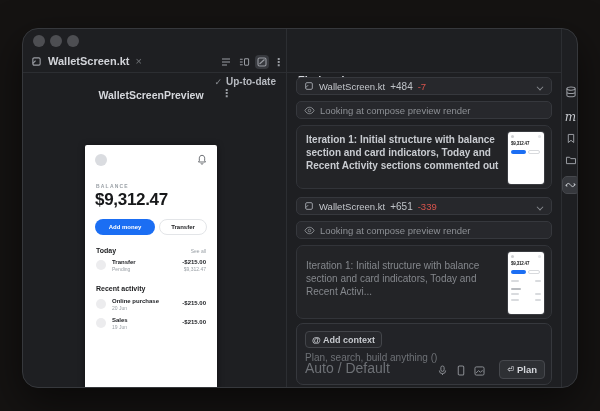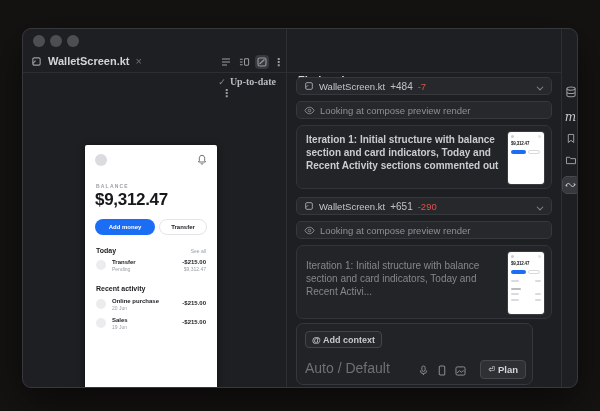--- a/index.html
+++ b/index.html
@@ -5,32 +5,32 @@
   html,body{margin:0;padding:0;}
   body{
     width:600px;height:411px;position:relative;overflow:hidden;
     background:#151312;
     font-family:"Liberation Sans","DejaVu Sans",sans-serif;
     -webkit-font-smoothing:antialiased;
   }
   .abs{position:absolute;}
   .win{
     position:absolute;left:22px;top:28px;width:556px;height:360px;
-    background:#1e1f22;border:1px solid #36383c;border-radius:9px;
+    background:#1e1f22;border:1px solid #36383c;border-radius:16px;
     box-shadow:0 14px 40px rgba(0,0,0,.55);
     box-sizing:border-box;overflow:hidden;
   }
   .dot{width:12px;height:12px;border-radius:50%;background:#4d4e52;position:absolute;top:6px;}
   .tabbar{position:absolute;left:0;top:22px;width:263px;height:22px;border-bottom:1px solid #2c2e32;box-sizing:border-box;}
   .tabtitle{font-size:11px;font-weight:700;color:#d2d4d9;}
   .closex{font-size:11px;color:#6e7176;}
   .ticon{width:14px;height:14px;display:flex;align-items:center;justify-content:center;color:#9a9da3;}
   .ticon.sel{background:#37393e;border-radius:4px;}
   .kebab{color:#9a9da3;font-size:11px;font-weight:700;letter-spacing:0;}
-  .uptodate{font-size:10px;font-weight:600;color:#b7bac0;font-family:Liberation Serif, serif;}
+  .uptodate{font-size:10px;font-weight:600;color:#b7bac0;}
   .prevlabel{font-size:10.5px;font-weight:700;color:#d6d8dd;}
   .phone{position:absolute;left:62px;top:72px;width:132px;height:268px;background:#ffffff;border-radius:2px;box-shadow:0 1px 6px rgba(0,0,0,.5);}
   .ph-balance-label{font-size:5px;letter-spacing:1.2px;color:#9aa0a6;font-weight:700;}
   .ph-balance{font-size:17px;font-weight:800;color:#17181a;letter-spacing:-0.3px;}
   .pill{height:16px;border-radius:9px;display:flex;align-items:center;justify-content:center;font-size:6px;font-weight:700;box-sizing:border-box;}
   .pill.blue{background:#1b6ef3;color:#fff;}
   .pill.ghost{background:#fff;border:1px solid #e3e5e8;color:#202124;}
   .ph-h{font-size:7px;font-weight:800;color:#1b1c1e;}
   .ph-link{font-size:5px;color:#9aa0a6;}
   .ph-row-name{font-size:6px;font-weight:700;color:#212327;}
@@ -49,21 +49,21 @@
   .chev{width:8px;height:8px;margin-left:auto;position:relative;}
   .chev::before{content:"";position:absolute;left:1px;top:2px;width:5px;height:5px;border-right:1.4px solid #8d9095;border-bottom:1.4px solid #8d9095;transform:rotate(45deg) scale(.8);}
   .msg{position:absolute;left:9px;width:256px;border:1px solid #323439;background:#232427;border-radius:7px;padding:7px 9px;box-sizing:border-box;}
   .msg .mtext{font-size:10px;line-height:1.32;color:#c9ccd1;font-weight:600;width:196px;}
   .msg .mtext2{font-size:10px;line-height:1.3;color:#84878c;width:200px;margin-top:6px;}
   .thumb{position:absolute;background:#fff;border-radius:3px;box-shadow:0 0 0 1px #3a3c41;}
   .th-dot{position:absolute;width:3px;height:3px;border-radius:50%;background:#cfd1d4;}
   .th-bal{position:absolute;font-size:4.5px;font-weight:800;color:#1a1b1d;letter-spacing:-0.2px;}
   .th-pill{position:absolute;height:4px;border-radius:2px;}
   .th-line{position:absolute;height:2px;border-radius:1px;background:#d9dbde;}
-  .inputbox{position:absolute;left:9px;width:237px;height:62px;border:1px solid #36383d;background:#222327;border-radius:7px;box-sizing:border-box;}
+  .inputbox{position:absolute;left:9px;width:256px;height:62px;border:1px solid #36383d;background:#222327;border-radius:7px;box-sizing:border-box;}
   .ctxchip{position:absolute;left:8px;top:7px;height:15px;border:1px solid #43454a;border-radius:4px;display:flex;align-items:center;padding:0 6px;font-size:9px;font-weight:600;color:#c6c9ce;background:#27282c;}
   .plan-input{position:absolute;left:8px;top:27px;width:180px;height:13px;background:transparent;border:none;outline:none;font-size:10px;color:#cfd2d7;font-family:"Liberation Sans","DejaVu Sans",sans-serif;padding:0;}
   .plan-input::placeholder{color:#6e7176;}
   .mode{position:absolute;left:8px;bottom:8px;font-size:14px;color:#6e7176;}
   .sendbtn{position:absolute;right:6px;bottom:5px;height:17px;border:1px solid #46484d;background:#2e3034;border-radius:4px;display:flex;align-items:center;padding:0 7px;gap:3px;font-size:9.5px;font-weight:600;color:#d3d5da;}
   .inicon{position:absolute;bottom:8px;color:#8a8d92;display:flex;}
   .strip{position:absolute;left:538px;top:0;width:18px;height:360px;border-left:1px solid #2c2e32;box-sizing:border-box;}
   .stricon{position:absolute;left:50%;transform:translateX(-50%);color:#9a9da3;display:flex;align-items:center;justify-content:center;}
   .stricon.sel{background:#36383d;border:1px solid #46484d;border-radius:5px;width:16px;height:16px;color:#cfd2d7;}
   .mglyph{font-family:"DejaVu Serif","Liberation Serif",serif;font-style:italic;font-size:12px;color:#c8cbd0;}
@@ -111,20 +111,23 @@
       </span>
       <span class="kebab">⋮</span>
     </div>
   </div>
 
   <div class="abs" style="left:0;top:44px;width:263px;height:316px;">
     <div class="abs" style="right:10px;top:3px;display:flex;align-items:center;gap:4px;">
       <span style="color:#8a8d92;font-size:9px;">✓</span>
       <span class="uptodate">Up-to-date</span>
     </div>
+    <div class="abs" style="left:62px;top:16px;width:132px;display:flex;align-items:center;justify-content:center;">
+      <span class="prevlabel">WalletScreenPreview</span>
+    </div>
     <span class="kebab abs" style="left:198px;top:14px;">⋮</span>
 
     <div class="phone">
       <div class="ph-circ abs" style="left:10px;top:9px;width:12px;height:12px;background:#dadce0;"></div>
       <span class="abs" style="right:10px;top:9px;color:#5f6368;">
         <svg width="10" height="11" viewBox="0 0 12 13" fill="none" stroke="currentColor" stroke-width="1.1">
           <path d="M6 1.5 C3.8 1.5 2.8 3.2 2.8 5 L2.8 8 L1.8 9.5 L10.2 9.5 L9.2 8 L9.2 5 C9.2 3.2 8.2 1.5 6 1.5Z"></path>
             <path d="M4.8 11 a1.2 1.2 0 0 0 2.4 0"></path>
         </svg>
       </span>
@@ -204,21 +207,21 @@
 
     <div class="chip" style="top:168px;">
       <span style="color:#9a9da3;">
         <svg width="10" height="10" viewBox="0 0 12 12" fill="none" stroke="currentColor" stroke-width="1.2">
             <rect x="2" y="2" width="8" height="8" rx="1.5"></rect>
             <path d="M2 8 L5 5"></path>
           </svg>
       </span>
       <span class="fname">WalletScreen.kt</span>
       <span class="added">+651</span>
-      <span class="removed">-290</span>
+      <span class="removed">-339</span>
       <span class="chev"></span>
     </div>
 
     <div class="chip" style="top:192px;">
       <span style="color:#8d9095;">
         <svg width="11" height="9" viewBox="0 0 12 9" fill="none" stroke="currentColor" stroke-width="1">
             <path d="M1 4.5 C2.5 1.8 4.2 1 6 1 C7.8 1 9.5 1.8 11 4.5 C9.5 7.2 7.8 8 6 8 C4.2 8 2.5 7.2 1 4.5Z"></path>
             <circle cx="6" cy="4.5" r="1.4"></circle>
           </svg>
       </span>
@@ -238,20 +241,21 @@
         <div class="th-line" style="left:3px;top:36px;width:10px;background:#b9bcc0;"></div>
         <div class="th-line" style="left:3px;top:41px;width:8px;"></div>
         <div class="th-line" style="right:3px;top:41px;width:6px;"></div>
         <div class="th-line" style="left:3px;top:47px;width:8px;"></div>
         <div class="th-line" style="right:3px;top:47px;width:6px;"></div>
       </div>
     </div>
 
     <div class="inputbox" style="top:294px;">
       <div class="ctxchip">@ Add context</div>
+      <input class="plan-input" type="text" placeholder="Plan, search, build anything ()" style="">
       <div class="mode">Auto / Default</div>
       <span class="inicon" style="right:104px;">
         <svg width="9" height="11" viewBox="0 0 10 12" fill="none" stroke="currentColor" stroke-width="1.1">
             <rect x="3.2" y="1" width="3.6" height="6" rx="1.8"></rect>
             <path d="M1.5 6 a3.5 3.5 0 0 0 7 0 M5 9.5 V11"></path>
           </svg>
       </span>
       <span class="inicon" style="right:86px;">
         <svg width="8" height="11" viewBox="0 0 8 12" fill="none" stroke="currentColor" stroke-width="1.1">
             <rect x="1" y="1" width="6" height="10" rx="1.3"></rect>

